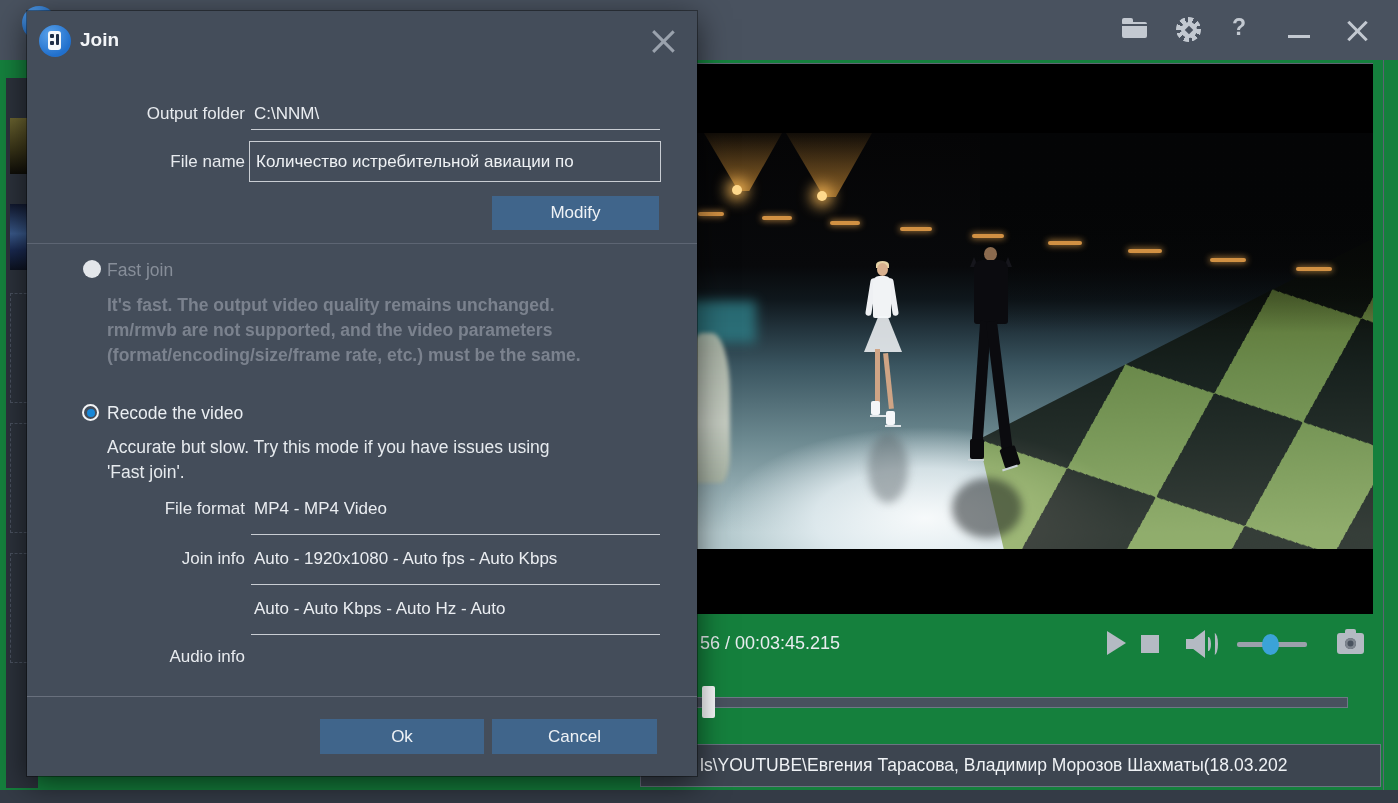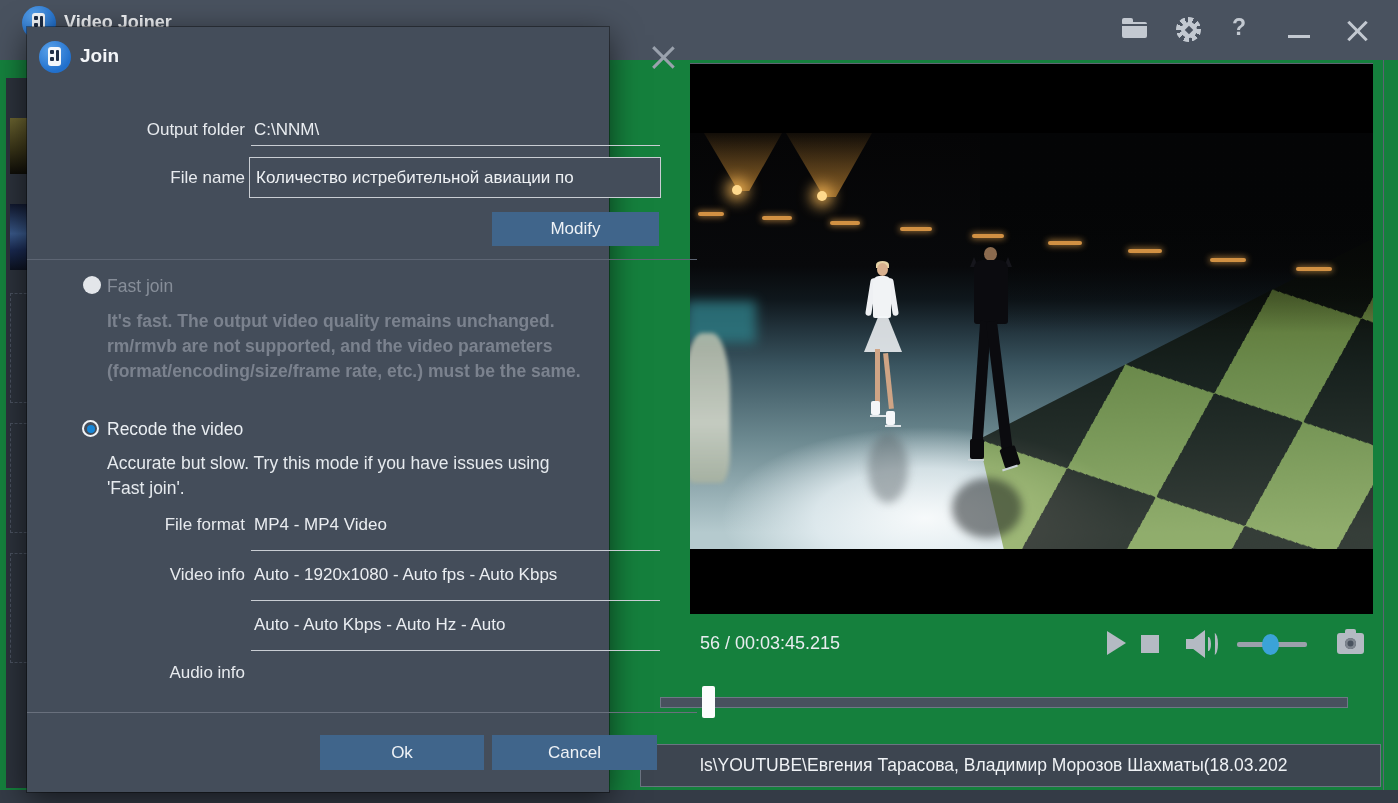--- a/index.html
+++ b/index.html
@@ -101,21 +101,21 @@
   .seek-thumb { position:absolute; left:702px; top:686px; width:13px; height:32px; background:#fbfcfd; border-radius:2px; }
 
   .path-bar { position:absolute; left:640px; top:744px; width:741px; height:43px; background:#3d4550;
               border:1px solid #6b7482; overflow:hidden; }
   .path-text { position:absolute; left:59px; top:10px; font-size:17.5px; color:#eff2f5; white-space:nowrap; }
 
   .content-border-right { position:absolute; left:1383px; top:60px; width:1px; height:730px; background:#5c6572; }
   .window-bottom { position:absolute; left:0; top:790px; width:1398px; height:13px; background:#343b46; }
 
   
-  .dialog { position:absolute; left:27px; top:27px; width:582px; height:765px; background:#444d5a; z-index:10;
+  .dialog { position:absolute; left:27px; top:11px; width:670px; height:765px; background:#444d5a; z-index:10;
             box-shadow:0 8px 30px rgba(0,0,0,.6), 0 0 0 1px rgba(0,0,0,.35); }
   .dlg-badge { position:absolute; left:12px; top:14px; width:32px; height:32px; border-radius:50%;
                background:radial-gradient(circle at 35% 30%, #5aa2ea, #2170cd 70%); }
   .dlg-badge .film-glyph { left:9px; top:6px; width:13px; height:19px; }
   .dlg-title { position:absolute; left:53px; top:18px; font-size:19px; font-weight:bold; color:#f3f5f8; }
   .dlg-close { position:absolute; left:622px; top:16px; width:28px; height:28px; cursor:pointer; }
   .dlg-close:before, .dlg-close:after { content:""; position:absolute; left:13px; top:0px; width:2.5px; height:29px; background:#9aa2ad; }
   .dlg-close:before { transform:rotate(45deg); } .dlg-close:after { transform:rotate(-45deg); }
 
   .f-label { position:absolute; left:0; width:218px; text-align:right; font-size:17px; color:#e7eaee; }
@@ -275,21 +275,21 @@
 
     <div class="radio-on"></div>
     <div class="opt-label" style="left:80px; top:392px; color:#eaeef2;">Recode the video</div>
     <div class="opt-desc" style="top:424px; color:#e6eaee;">Accurate but slow. Try this mode if you have issues using
 'Fast join'.</div>
 
     <div class="f-label" style="top:488px;">File format</div>
     <div class="f-value" style="top:488px;">MP4 - MP4 Video</div>
     <div class="f-line" style="top:523px;"></div>
 
-    <div class="f-label" style="top:538px;">Video info</div>
+    <div class="f-label" style="top:538px;">Join info</div>
     <div class="f-value" style="top:538px;">Auto - 1920x1080 - Auto fps - Auto Kbps</div>
     <div class="f-line" style="top:573px;"></div>
 
     <div class="f-label" style="top:588px;margin-top:48px;">Audio info</div>
     <div class="f-value" style="top:588px;">Auto - Auto Kbps - Auto Hz - Auto</div>
     <div class="f-line" style="top:623px;"></div>
 
 
     <div class="divider" style="top:685px; background:#69707d;"></div>
 

